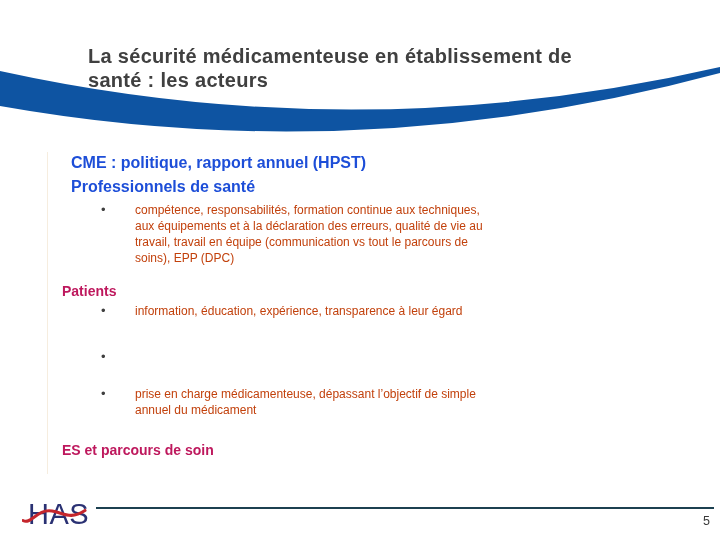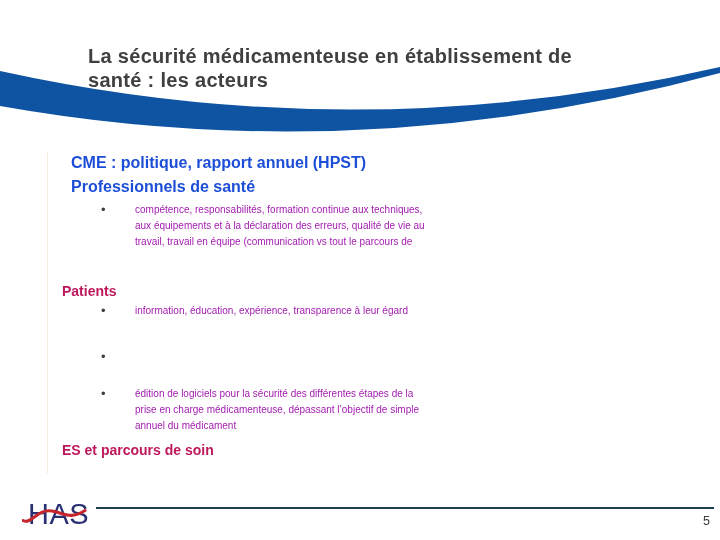--- a/index.html
+++ b/index.html
@@ -29,21 +29,21 @@
     position:absolute;left:62px;
     font-size:14px;font-weight:bold;line-height:22px;
     color:#be185d;white-space:nowrap;
   }
   .bullet{position:absolute;left:101px;display:flex;}
   .bullet .marker{
     width:34px;flex:0 0 34px;
     font-size:13px;line-height:16px;color:#3F3F3F;
   }
   .bullet .bline{
-    font-size:10px;line-height:16px;color:#a21caf;white-space:nowrap;
+    font-size:12px;line-height:16px;color:#c2410c;white-space:nowrap;
   }
   .footer-line{
     position:absolute;left:96px;right:6px;top:507px;height:2px;
     background:#1C4050;
   }
   .page-number{
     position:absolute;right:10px;top:514px;
     font-size:12.5px;color:#3A3A3A;
   }
   .has-logo{position:absolute;left:22px;top:497px;width:66px;height:33px;}
@@ -66,20 +66,21 @@
 
   <div class="heading-sm" style="top:152px">CME : politique, rapport annuel (HPST)</div>
   <div class="heading-sm" style="top:176px">Professionnels de santé</div>
 
   <div class="bullet" style="top:202px">
     <span class="marker">•</span>
     <div>
       <div class="bline">compétence, responsabilités, formation continue aux techniques,</div>
       <div class="bline">aux équipements et à la déclaration des erreurs, qualité de vie au</div>
       <div class="bline">travail, travail en équipe (communication vs tout le parcours de</div>
+      <div class="bline">soins), EPP (DPC)</div>
     </div>
   </div>
 
   <div class="heading-lg" style="top:280px">Patients</div>
 
   <div class="bullet" style="top:303px">
     <span class="marker">•</span>
     <div>
       <div class="bline">information, éducation, expérience, transparence à leur égard</div>
     </div>
@@ -88,21 +89,20 @@
 
   <div class="bullet" style="top:349px">
     <span class="marker">•</span>
     <div>
     </div>
   </div>
 
   <div class="bullet" style="top:386px">
     <span class="marker">•</span>
     <div>
-      <div class="bline">édition de logiciels pour la sécurité des différentes étapes de la</div>
       <div class="bline">prise en charge médicamenteuse, dépassant l’objectif de simple</div>
       <div class="bline">annuel du médicament</div>
     </div>
   </div>
 
   <div class="heading-lg" style="top:439px">ES et parcours de soin</div>
 
   <svg class="has-logo" viewBox="0 0 66 32">
     <text x="6" y="26" font-family="Liberation Sans, sans-serif" font-size="29" letter-spacing="0.5" fill="#2A3173">HAS</text>
     <path d="M1,23 C 9,27.5 15,11 30,13.5 C 42,15.5 48,22.5 63,13" fill="none" stroke="#C5262C" stroke-width="3.1" stroke-linecap="round"></path>

